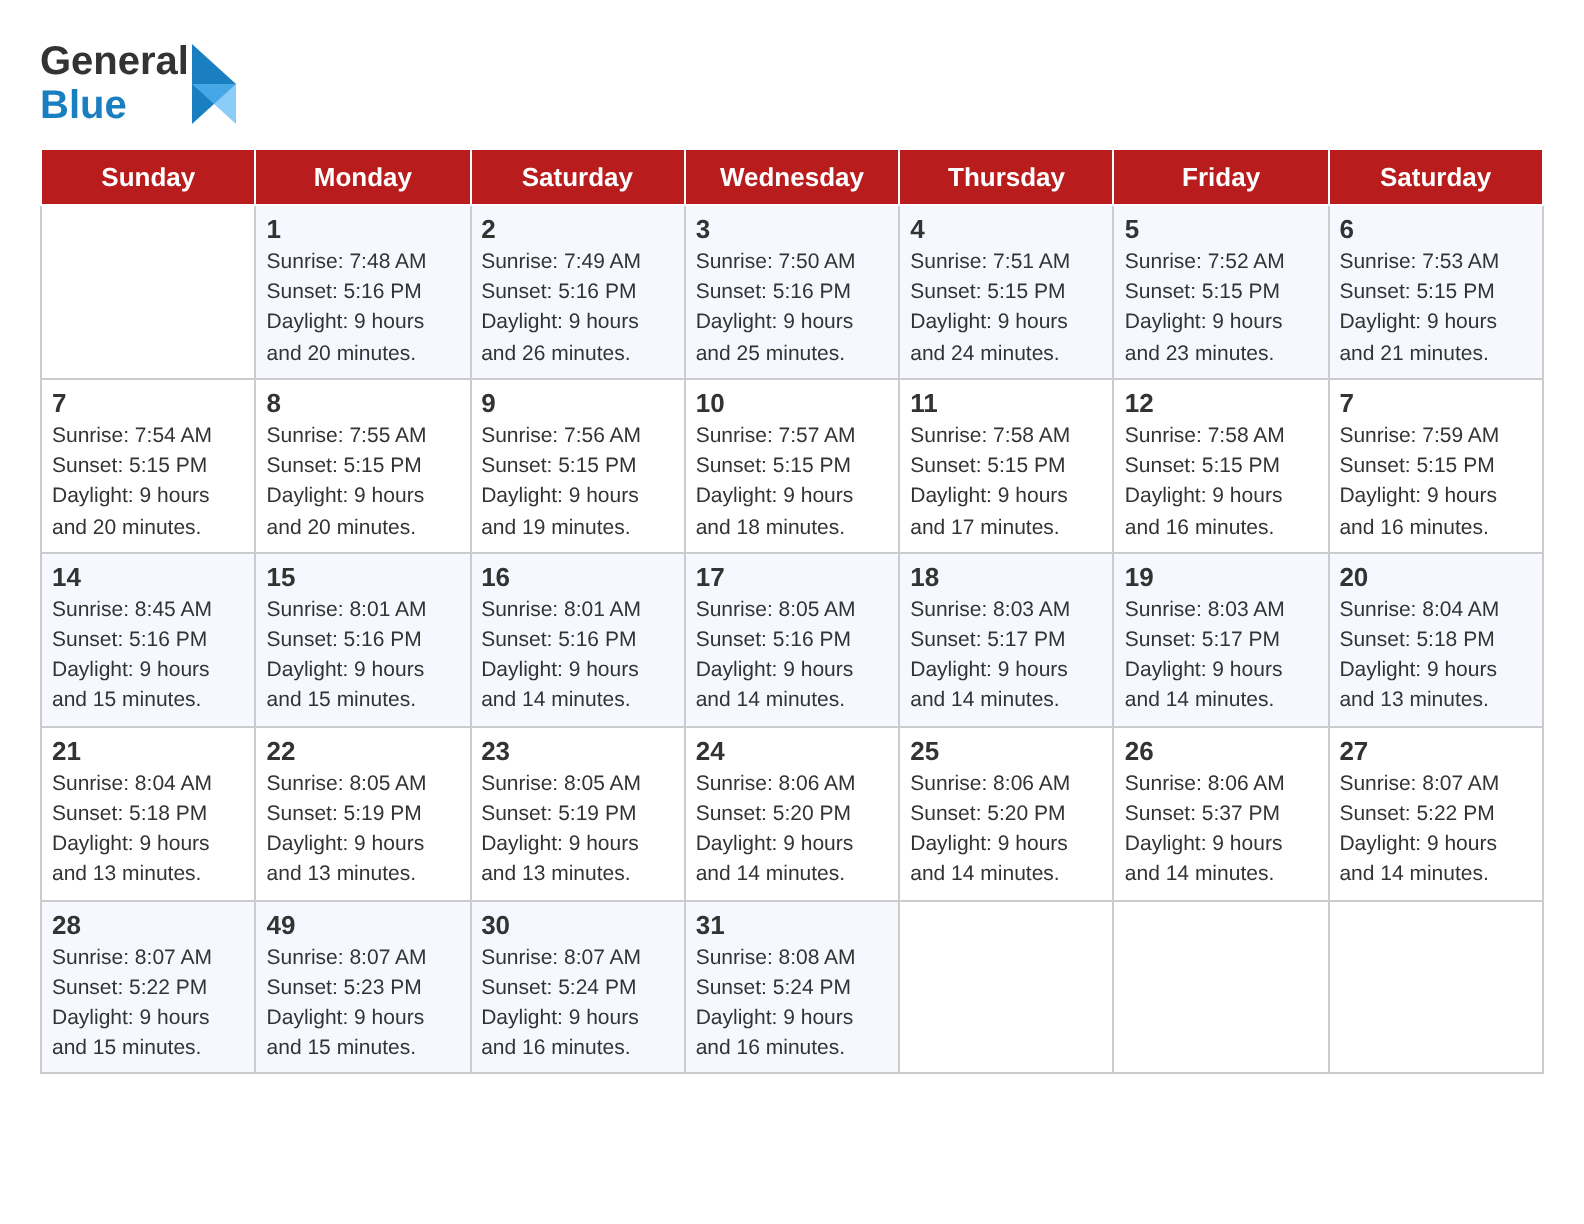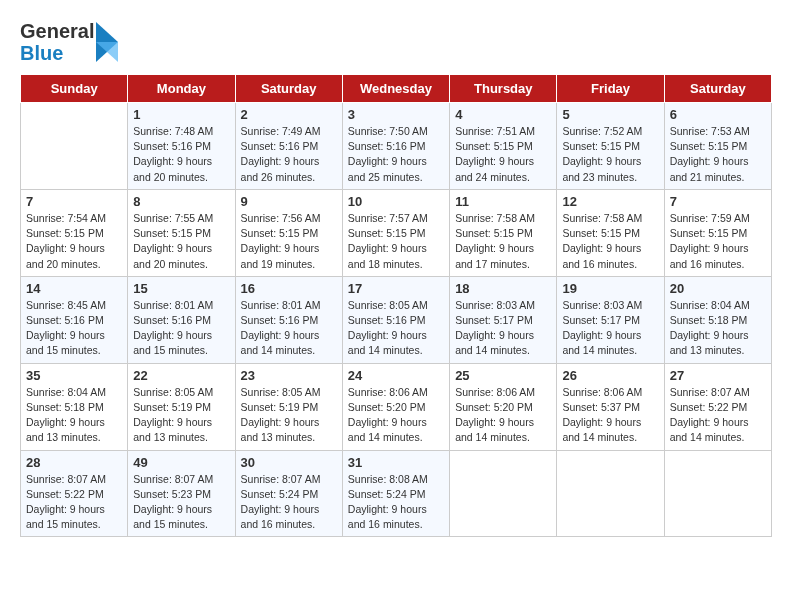--- a/index.html
+++ b/index.html
@@ -274,21 +274,21 @@
           <span class="day-number">20</span>
         <div class="day-info">
           <span>Sunrise: 8:04 AM</span><br>
           <span>Sunset: 5:18 PM</span><br>
           <span>Daylight: 9 hours and 13 minutes.</span>
         </div>
         </td>
       </tr>
       <tr>
         <td>
-          <span class="day-number">35</span>
+          <span class="day-number">21</span>
         <div class="day-info">
           <span>Sunrise: 8:04 AM</span><br>
           <span>Sunset: 5:18 PM</span><br>
           <span>Daylight: 9 hours and 13 minutes.</span>
         </div>
         </td>
         <td>
           <span class="day-number">22</span>
         <div class="day-info">
           <span>Sunrise: 8:05 AM</span><br>

